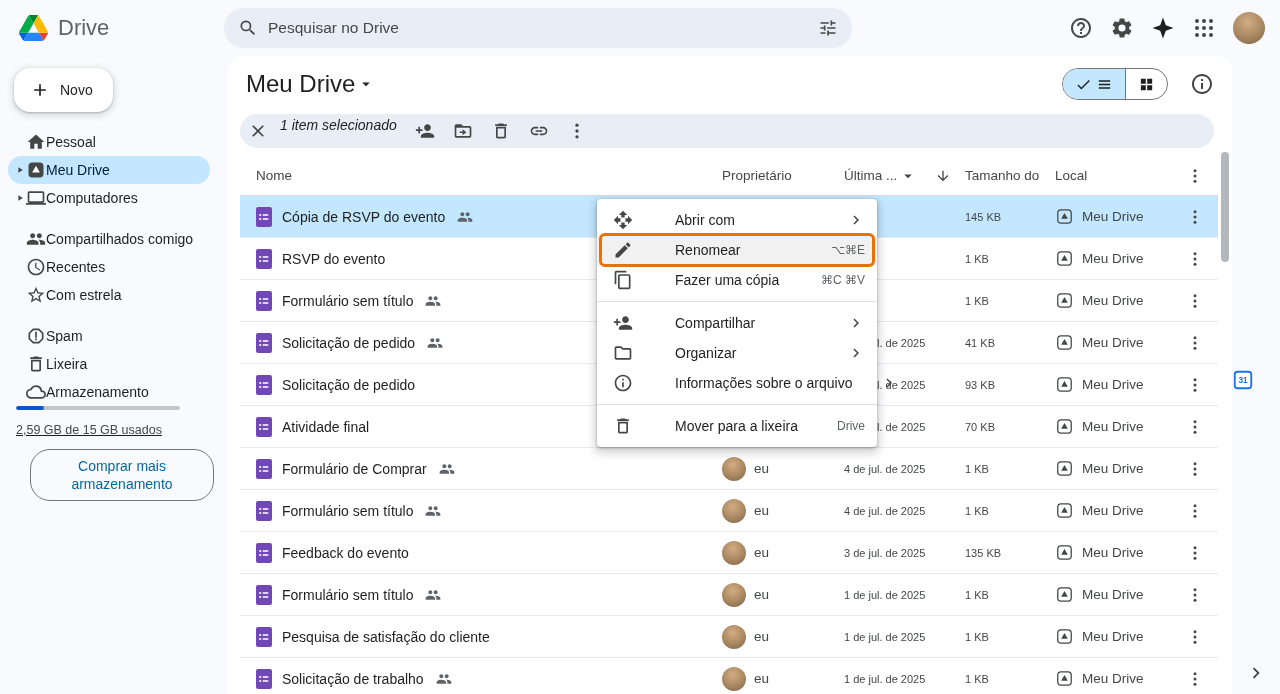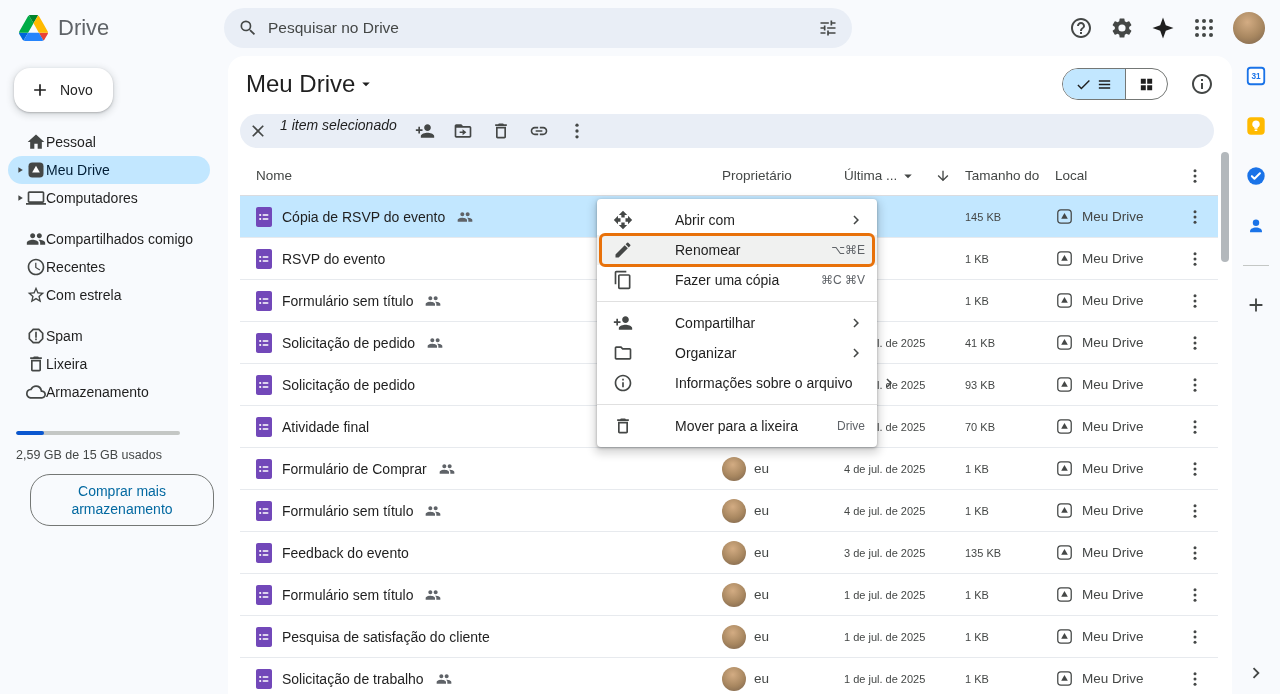--- a/index.html
+++ b/index.html
@@ -26,21 +26,21 @@
     box-shadow:0 1px 2px rgba(60,64,67,.3),0 2px 6px 2px rgba(60,64,67,.15);
     display:inline-flex;align-items:center;gap:10px;font-size:14px;font-weight:500;color:#1f1f1f;font-family:inherit;cursor:pointer;}
   .new-btn .ic{color:#1f1f1f;}
   .nav-item{height:28px;display:flex;align-items:center;gap:0;margin:0 18px 0 8px;padding:0 8px 0 6px;border-radius:16px;cursor:pointer;}
   .nav-item.gap{margin-top:13px;}
   .nav-item.selected{background:#c2e7ff;}
   .nav-item.selected .nav-label{color:#001d35;font-weight:500;}
   .nav-caret{width:12px;height:12px;color:#444746;}
   .nav-ic{width:20px;height:20px;color:#444746;}
   .nav-label{font-size:14px;color:#1f1f1f;white-space:nowrap;}
-  .storage{margin-top:25px;padding:0 16px;}
+  .storage{margin-top:0;padding:0 16px;text-decoration:underline;}
   .bar{width:164px;height:4px;border-radius:2px;background:#c4c7c5;overflow:hidden;}
   .fill{height:100%;border-radius:2px;background:#0b57d0;}
   .usage{margin-top:13px;font-size:12.5px;color:#444746;}
   .buy-btn{margin:12px 0 0 14px;width:184px;border:1px solid #747775;border-radius:20px;background:transparent;color:#0369a1;
     font-size:14px;font-weight:500;font-family:inherit;padding:7px 10px;line-height:18px;cursor:pointer;}
   
   .panel{position:absolute;top:56px;left:228px;width:1004px;bottom:0;background:#fff;border-radius:16px 16px 0 0;overflow:hidden;}
   .panel-head{height:56px;display:flex;align-items:center;padding:0 18px 0 12px;}
   .title-wrap{display:flex;align-items:center;gap:2px;padding:4px 6px;cursor:pointer;}
   .title{font-size:24px;font-weight:400;color:#1f1f1f;}
@@ -68,21 +68,21 @@
   .shared-ic{width:16px;height:16px;color:#5f6368;margin-left:2px;}
   .owner-cell{display:flex;align-items:center;gap:8px;color:#444746;font-size:13.5px;}
   .avatar-sm{width:24px;height:24px;border-radius:50%;background:radial-gradient(circle at 45% 32%,#d3ac83 0%,#a88760 55%,#77604a 100%);flex:none;}
   .mod-cell,.size-cell{color:#444746;font-size:11px;}
   .loc-cell{display:flex;align-items:center;gap:8px;color:#444746;font-size:13.5px;}
   .loc-ic{width:19px;height:19px;}
   .more-cell{display:flex;justify-content:center;}
   .more-cell .ic,.thead .more-cell .ic{width:18px;height:18px;color:#444746;}
   .scrollbar{position:absolute;right:3px;top:96px;width:8px;height:110px;border-radius:4px;background:#9aa0a6;opacity:.75;}
   
-  .rail{position:absolute;top:56px;right:0;width:48px;bottom:0;display:flex;flex-direction:column;align-items:center;padding-top:9px;gap:28px;}
+  .rail{position:absolute;top:56px;right:0;width:48px;bottom:0;display:flex;flex-direction:row;align-items:center;padding-top:9px;gap:28px;}
   .ric{width:22px;height:22px;cursor:pointer;}
   .rail-div{width:26px;height:1px;background:#c4c7c5;}
   .rail-plus{color:#444746;}
   .rail-collapse{position:absolute;bottom:10px;left:13px;width:22px;height:22px;color:#444746;cursor:pointer;}
   
   .menu{position:absolute;left:597px;top:199px;width:280px;background:#fff;border-radius:4px;padding:6px 0;z-index:50;
     box-shadow:0 1px 3px rgba(0,0,0,.3),0 4px 8px 3px rgba(0,0,0,.15);}
   .menu-item{height:30px;display:flex;align-items:center;gap:14px;padding:0 12px 0 16px;position:relative;cursor:pointer;}
   .mi-icon{width:20px;height:20px;color:#444746;}
   .mi-label{font-size:14px;color:#1f1f1f;flex:1;white-space:nowrap;margin-left:28px;}

